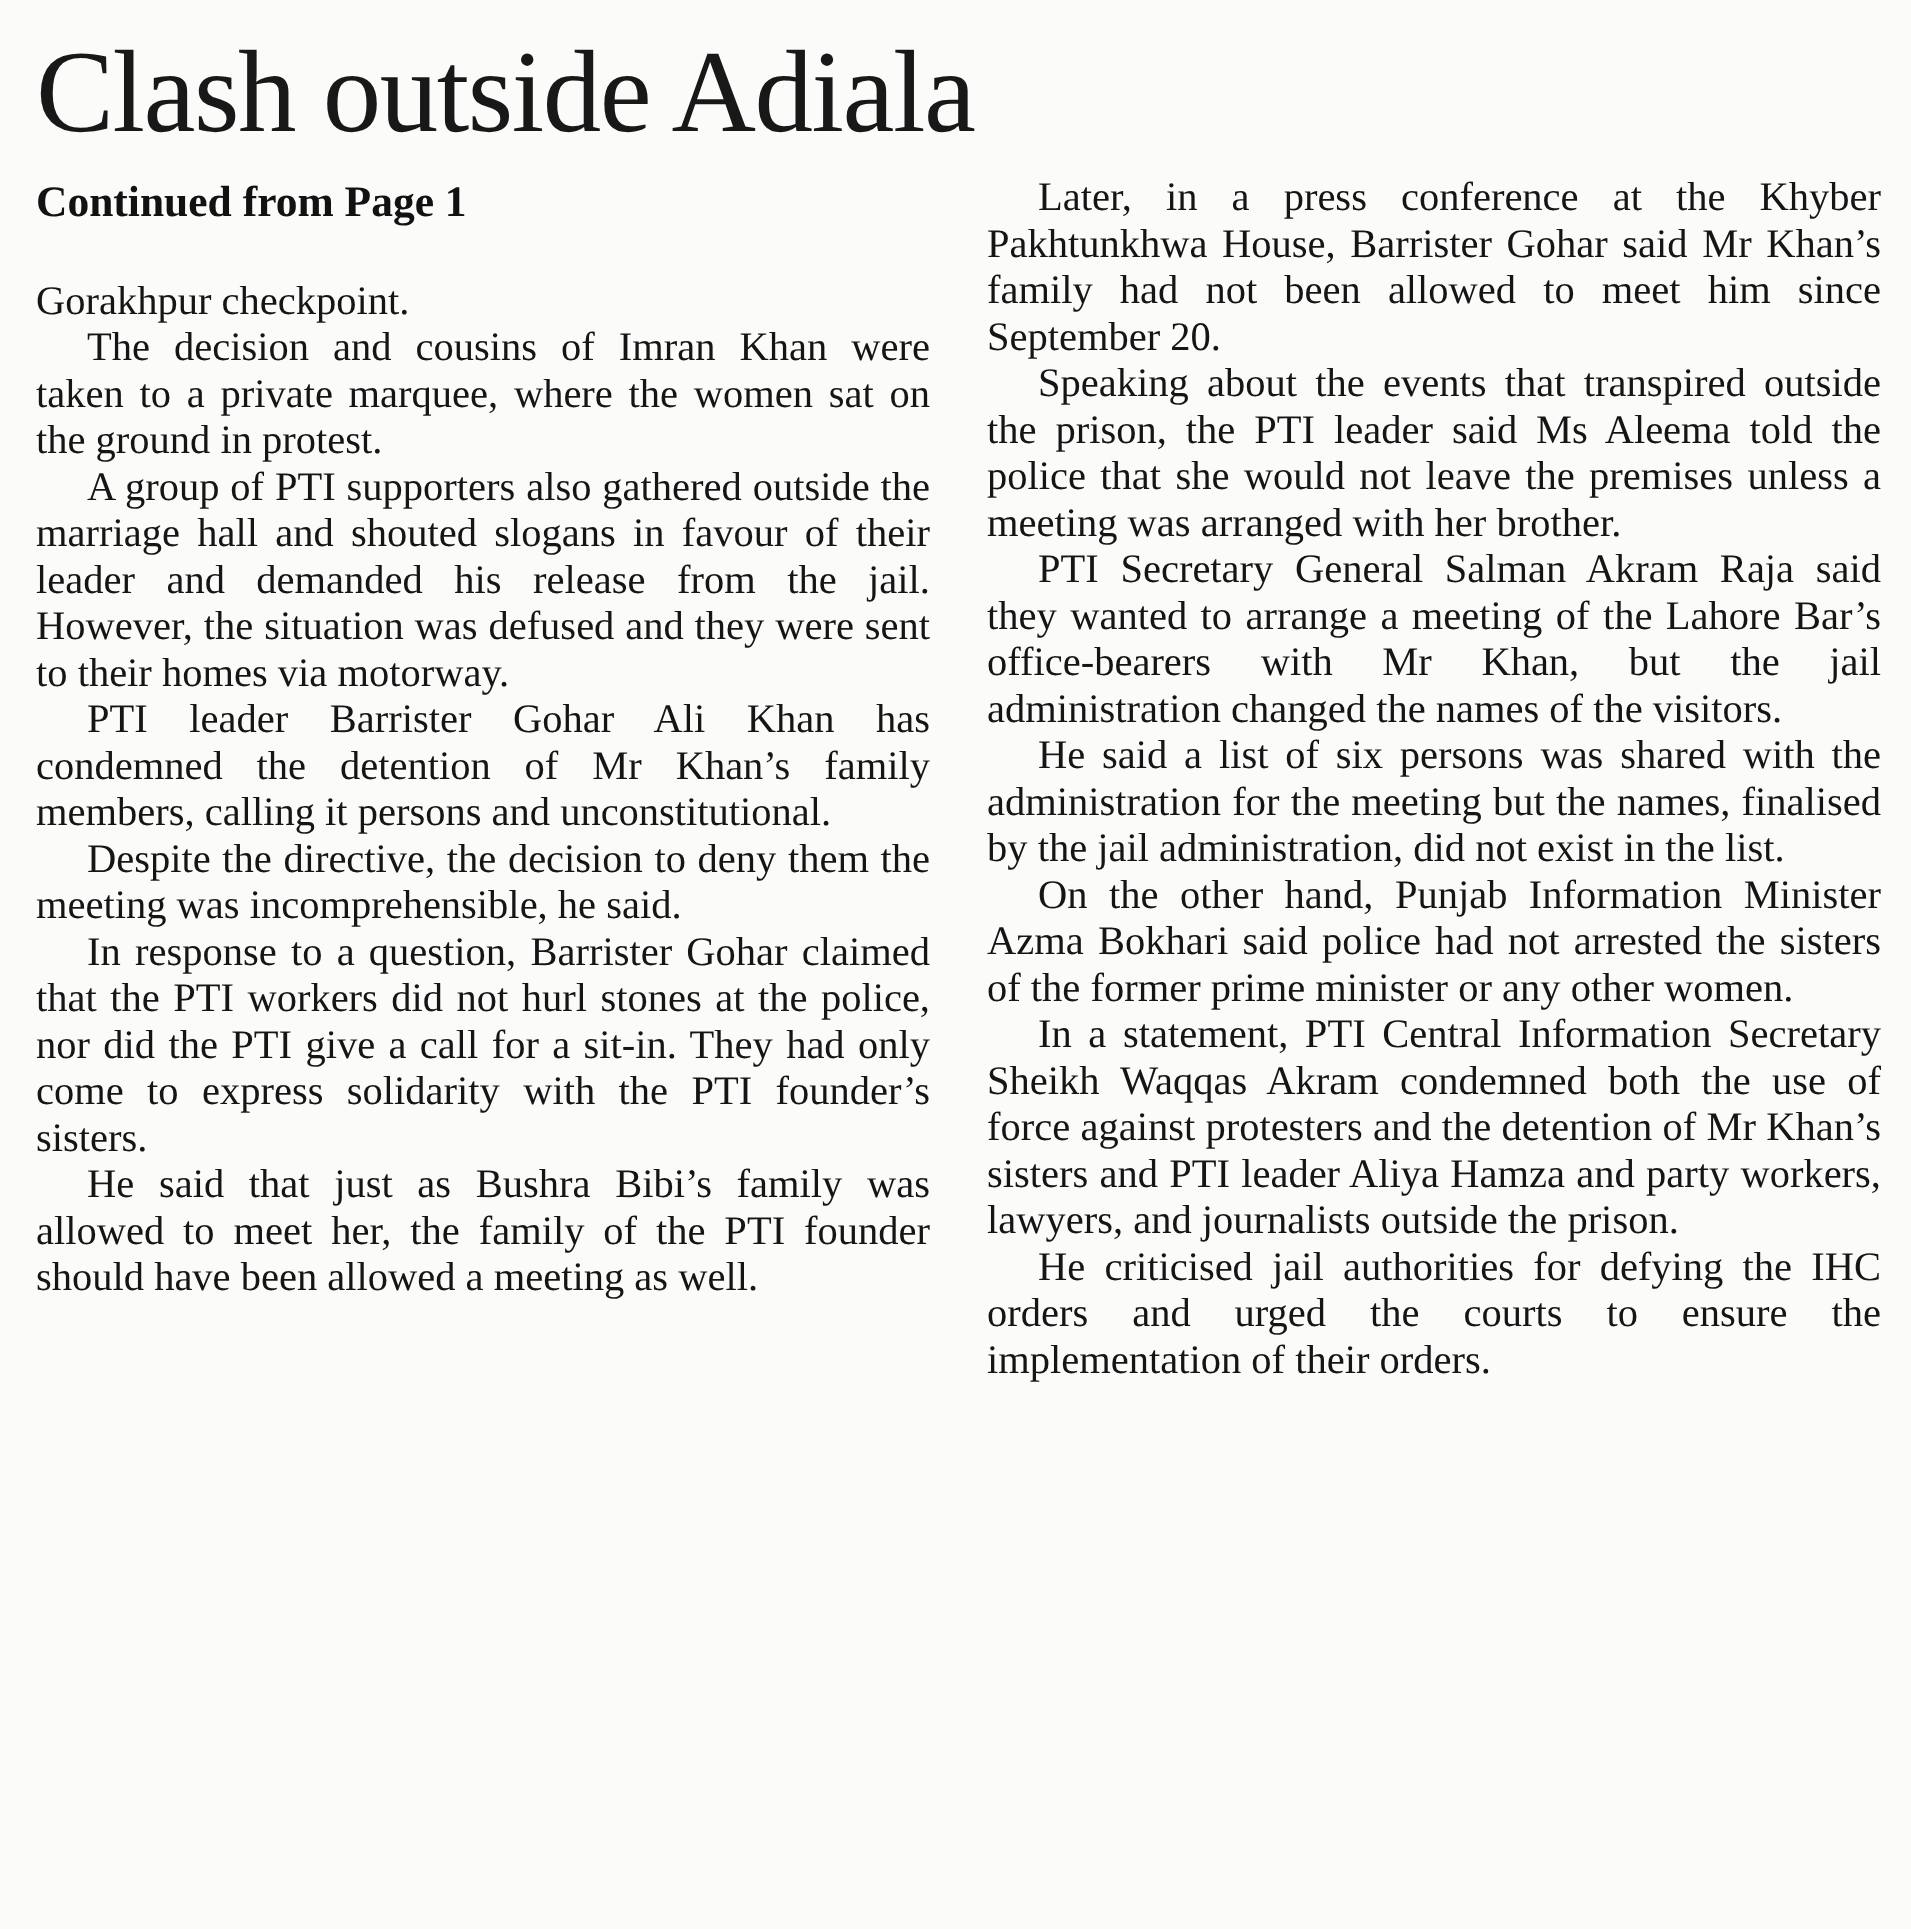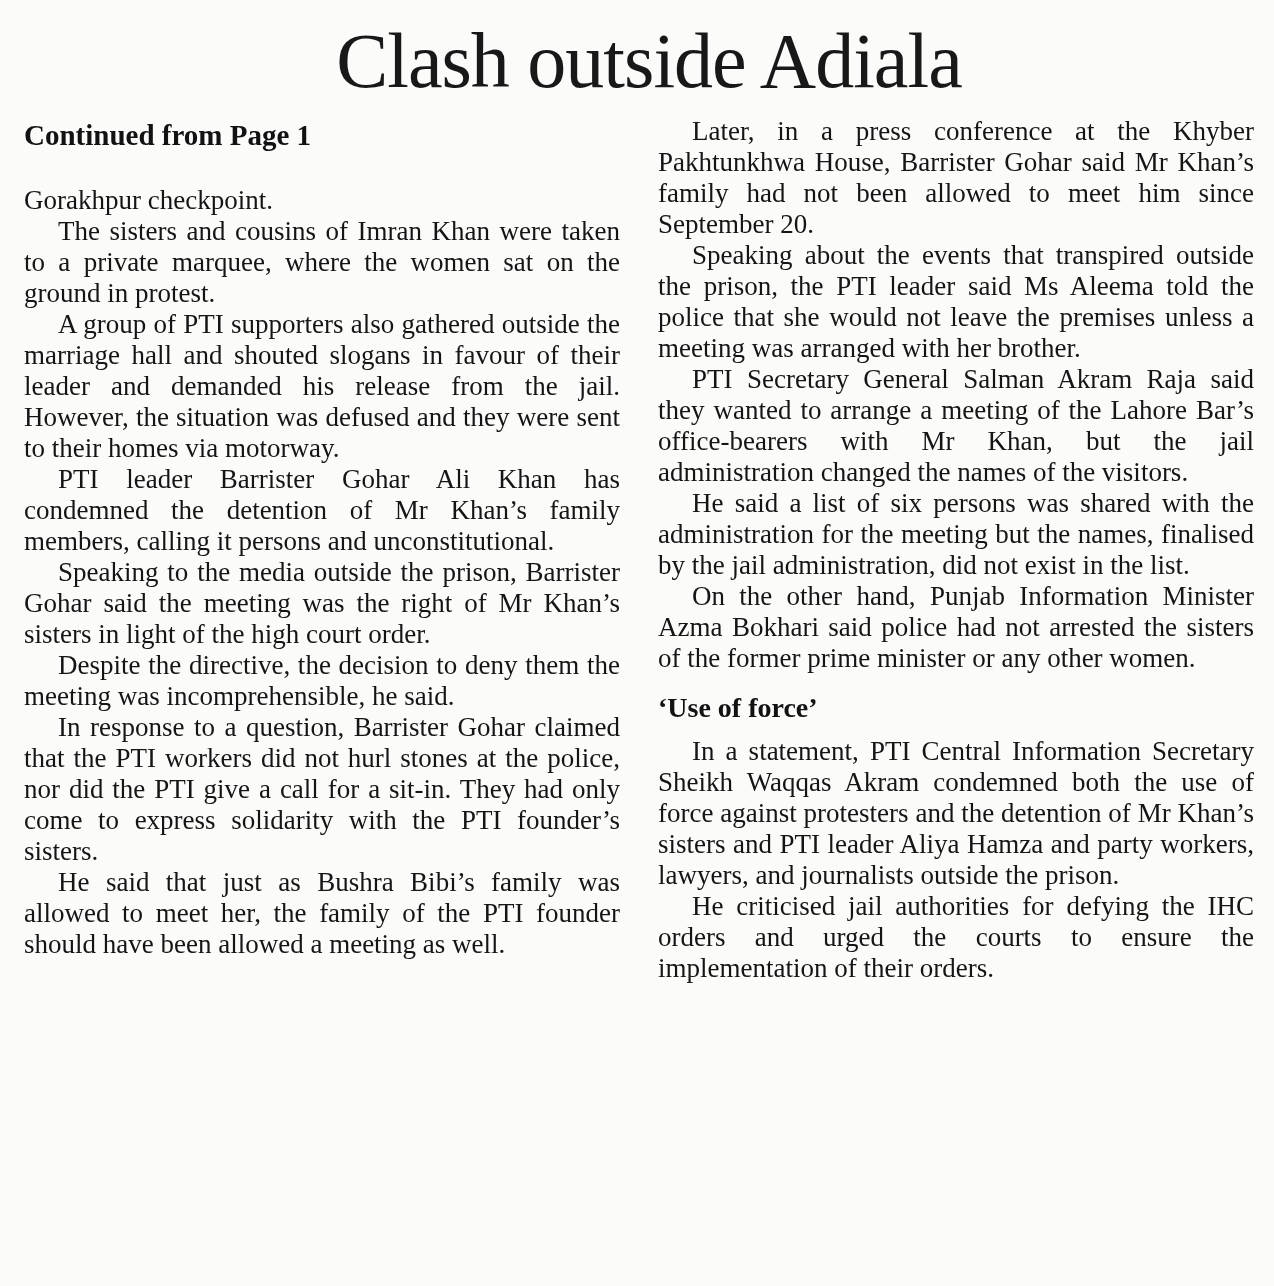--- a/index.html
+++ b/index.html
@@ -15,21 +15,20 @@
     overflow:hidden;
     box-sizing:border-box;
   }
   .headline{
     margin:16px 0 0 24px;
     font-size:78px;
     line-height:1.15;
     font-weight:normal;
     letter-spacing:-1px;
     color:#181818;
-    text-align:center;
   }
   .columns{
     display:flex;
     gap:38px;
     padding:10px 20px 0 24px;
     box-sizing:border-box;
   }
   .col{
     flex:0 0 596px;
     width:596px;
@@ -64,36 +63,34 @@
 <div class="page">
 
   <h1 class="headline">Clash outside Adiala</h1>
 
   <div class="columns">
 
     <div class="col">
       <div class="kicker">Continued from Page 1</div>
 
       <p class="body-p">Gorakhpur checkpoint.</p>
-      <p class="body-p indent">The sisters and cousins of Imran Khan were taken to a private marquee, where the women sat on the ground in protest.</p>
+      <p class="body-p indent">The decision and cousins of Imran Khan were taken to a private marquee, where the women sat on the ground in protest.</p>
       <p class="body-p indent">A group of PTI supporters also gathered outside the marriage hall and shouted slogans in favour of their leader and demanded his release from the jail. However, the situation was defused and they were sent to their homes via motorway.</p>
       <p class="body-p indent">PTI leader Barrister Gohar Ali Khan has condemned the detention of Mr Khan’s family members, calling it persons and unconstitutional.</p>
-      <p class="body-p indent">Speaking to the media outside the prison, Barrister Gohar said the meeting was the right of Mr Khan’s sisters in light of the high court order.</p>
       <p class="body-p indent">Despite the directive, the decision to deny them the meeting was incomprehensible, he said.</p>
       <p class="body-p indent">In response to a question, Barrister Gohar claimed that the PTI workers did not hurl stones at the police, nor did the PTI give a call for a sit-in. They had only come to express solidarity with the PTI founder’s sisters.</p>
       <p class="body-p indent">He said that just as Bushra Bibi’s family was allowed to meet her, the family of the PTI founder should have been allowed a meeting as well.</p>
     </div>
 
     <div class="col">
       <p class="body-p indent">Later, in a press conference at the Khyber Pakhtunkhwa House, Barrister Gohar said Mr Khan’s family had not been allowed to meet him since September 20.</p>
       <p class="body-p indent">Speaking about the events that transpired outside the prison, the PTI leader said Ms Aleema told the police that she would not leave the premises unless a meeting was arranged with her brother.</p>
       <p class="body-p indent">PTI Secretary General Salman Akram Raja said they wanted to arrange a meeting of the Lahore Bar’s office-bearers with Mr Khan, but the jail administration changed the names of the visitors.</p>
       <p class="body-p indent">He said a list of six persons was shared with the administration for the meeting but the names, finalised by the jail administration, did not exist in the list.</p>
       <p class="body-p indent">On the other hand, Punjab Information Minister Azma Bokhari said police had not arrested the sisters of the former prime minister or any other women.</p>
 
-      <h2 class="subhead">‘Use of force’</h2>
 
       <p class="body-p indent">In a statement, PTI Central Information Secretary Sheikh Waqqas Akram condemned both the use of force against protesters and the detention of Mr Khan’s sisters and PTI leader Aliya Hamza and party workers, lawyers, and journalists outside the prison.</p>
       <p class="body-p indent">He criticised jail authorities for defying the IHC orders and urged the courts to ensure the implementation of their orders.</p>
     </div>
 
   </div>
 </div>
 
 </body></html>

